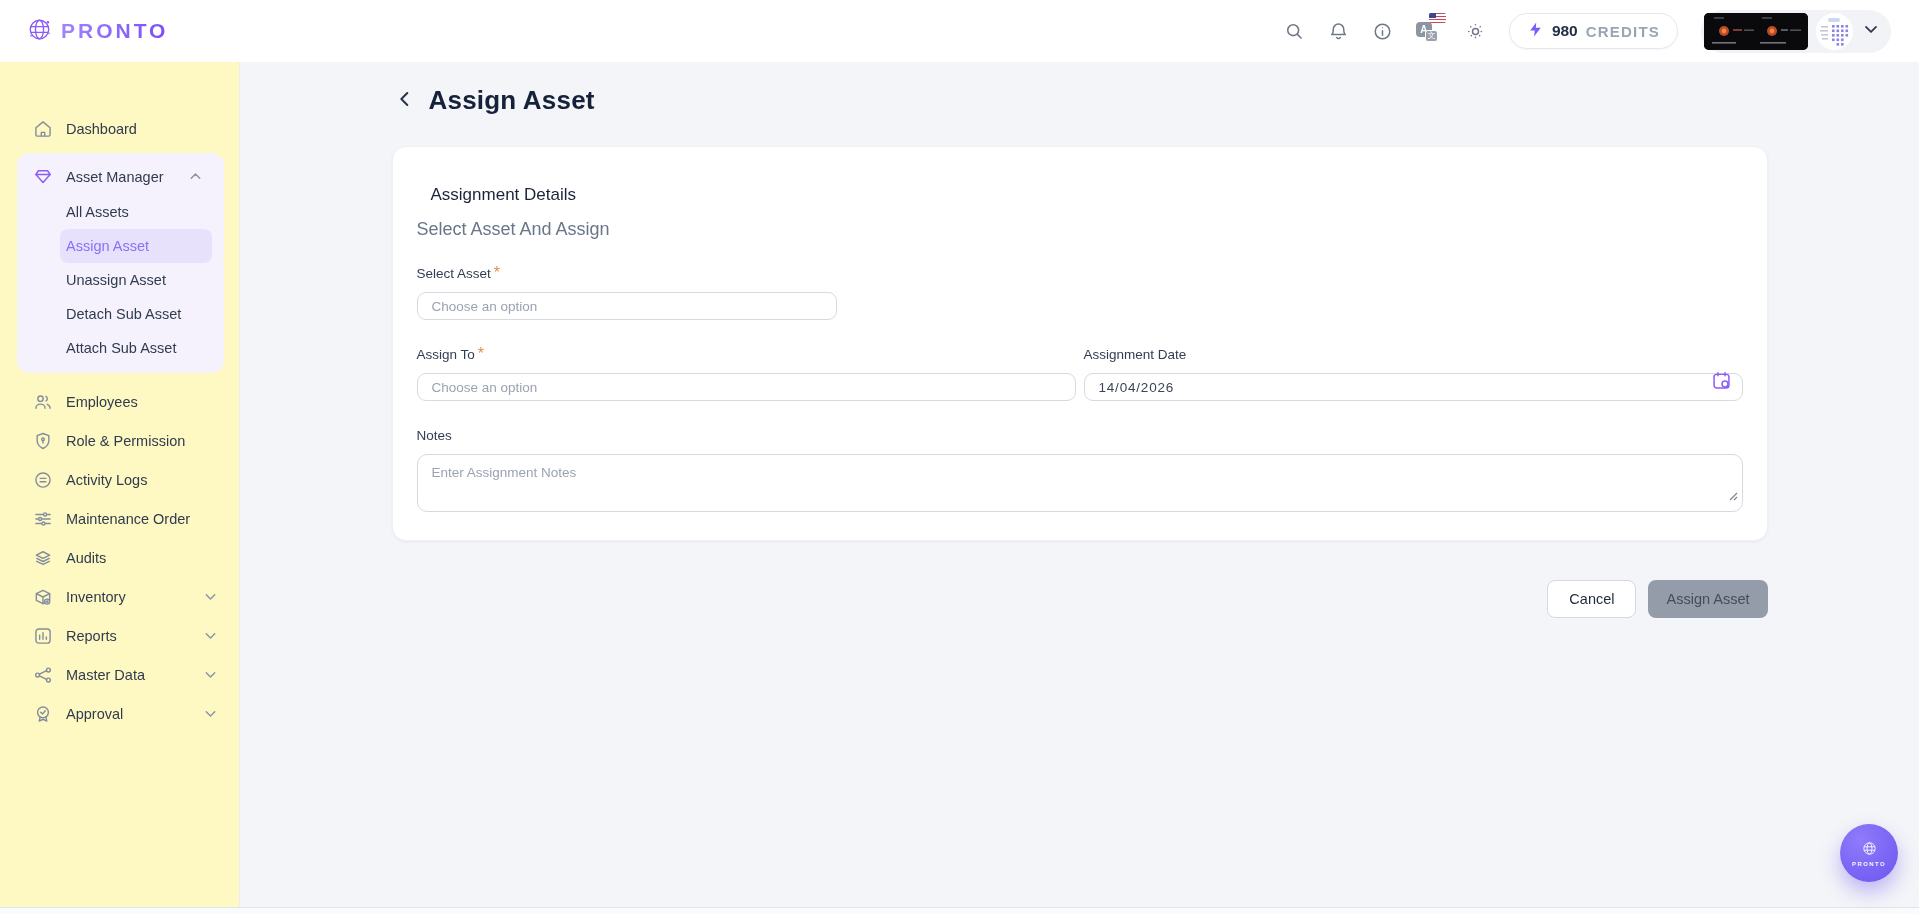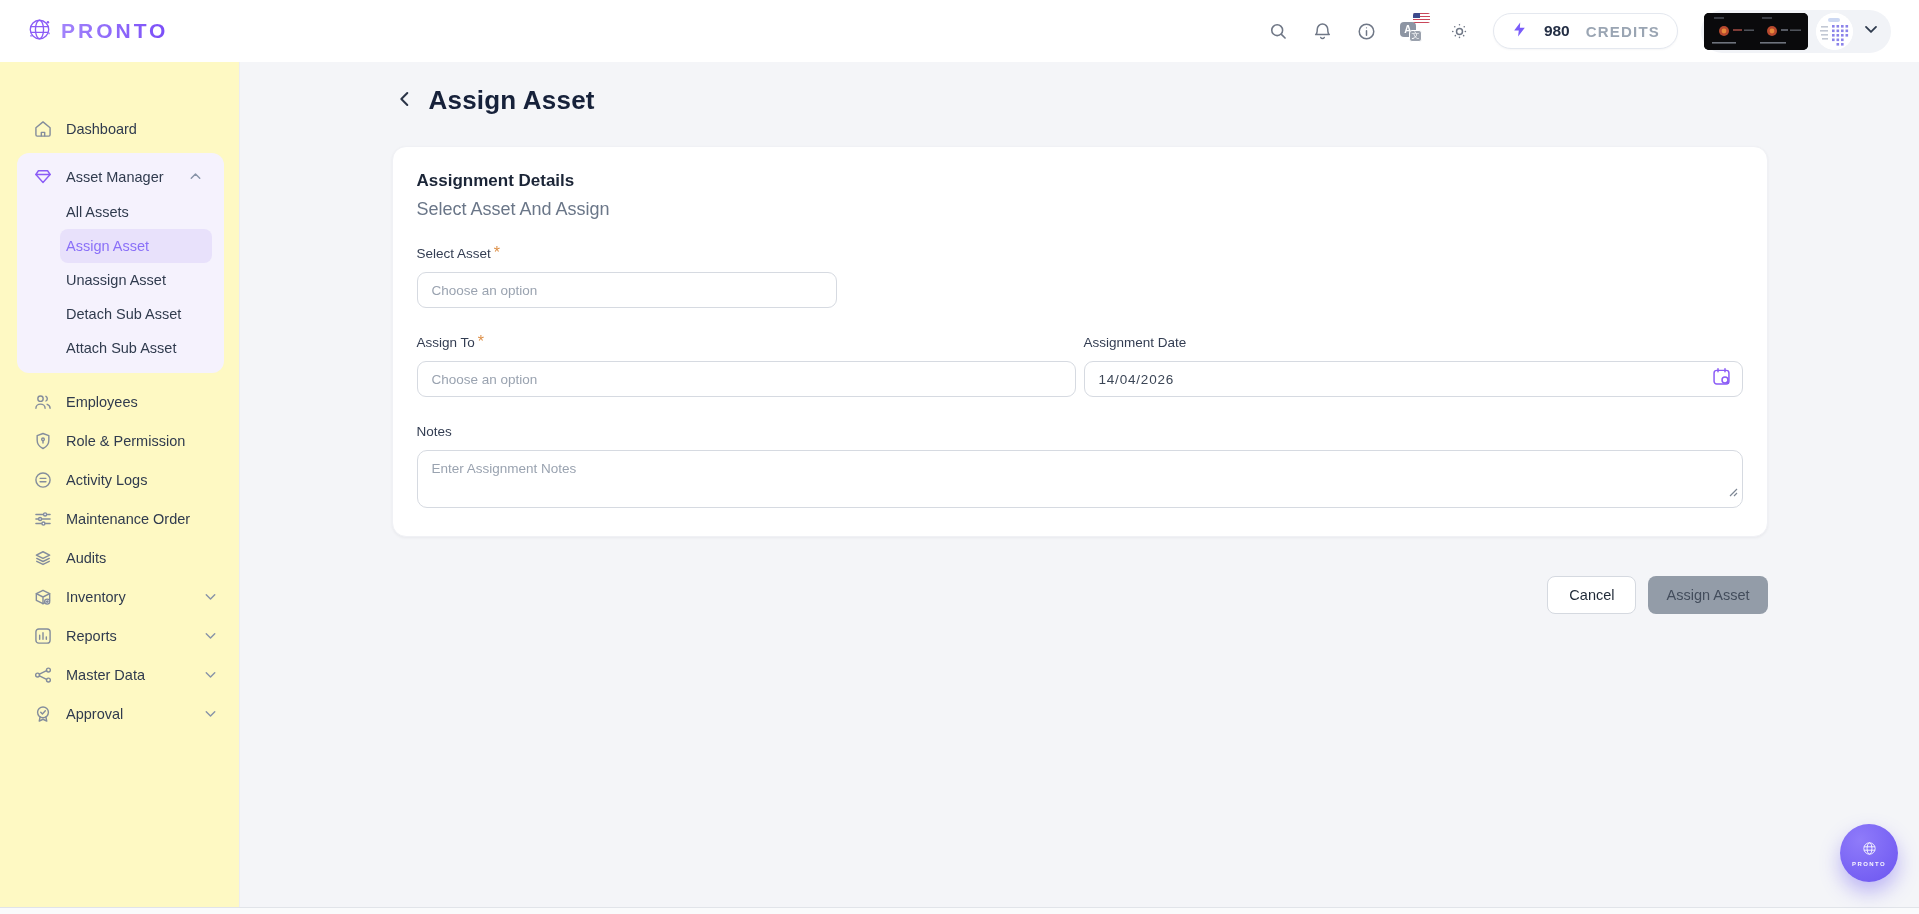--- a/index.html
+++ b/index.html
@@ -21,21 +21,21 @@
   .translate-wrap { position:relative; width:26px; height:24px; }
   .tr-a { position:absolute; left:0; top:3px; width:16px; height:15px; background:#8d95a3;
     border-radius:4px; color:#fff; font-size:10px; font-weight:700; text-align:center; line-height:15px; }
   .tr-b { position:absolute; left:9px; top:11px; width:13px; height:12px; background:#9aa1ad;
     border:1.5px solid #fff; border-radius:3px; color:#fff; font-size:8px; text-align:center; line-height:10px; }
   .tr-flag { position:absolute; right:-4px; top:-6px; width:17px; height:10px; border-radius:2px;
     background:repeating-linear-gradient(180deg,#c9475a 0 1.5px,#fff 1.5px 3px);
     box-shadow:inset 7px -4px 0 0 transparent; overflow:hidden; }
   .tr-flag::before { content:""; position:absolute; left:0; top:0; width:7px; height:5px; background:#3c4a8c; }
 
-  .credits-pill { display:flex; align-items:center; gap:16px; height:36px; padding:0 17px;
+  .credits-pill { display:flex; align-items:center; gap:8px; height:36px; padding:0 17px;
     background:#fff; border:1px solid #e4e8ef; border-radius:19px; cursor:pointer;
     box-shadow:0 1px 2px rgba(16,24,40,.04); }
   .credits-value { font-size:15.5px; font-weight:700; color:#232e44; }
   .credits-label { font-size:15px; font-weight:700; color:#9aa5b3; letter-spacing:1.2px; }
 
   .account-pill { display:flex; align-items:center; gap:8px; background:#f1f3f7;
     border-radius:24px; padding:3px 10px 3px 3px; cursor:pointer; }
   .promo-thumb { width:104px; height:37px; background:#0a0a0c; border-radius:5px; position:relative; overflow:hidden; }
   .avatar { width:37px; height:37px; border-radius:50%; background:#fff; overflow:hidden;
     display:flex; align-items:center; justify-content:center; }
@@ -56,26 +56,26 @@
 
   .main { flex:1; position:relative; }
   .content { width:1376px; margin:0 auto; }
   .page-head { display:flex; align-items:center; gap:11px; margin-top:23px; }
   .back-btn { background:none; border:none; padding:0; cursor:pointer; color:#2a3447;
     width:26px; height:26px; display:flex; align-items:center; justify-content:center; }
   .page-title { font-size:26px; font-weight:700; color:#16213a; margin:0; letter-spacing:.2px; }
 
   .card { margin-top:30px; background:#fff; border:1px solid #f0f1f5; border-radius:14px;
     padding:24px 24px 28px; box-shadow:0 1px 3px rgba(16,24,40,.05); }
-  .card-title { margin:0; font-size:17px; font-weight:700; color:#1b2537; }
+  .card-title { margin:14px; font-size:17px; font-weight:400; color:#1b2537; }
   .card-subtitle { margin:8px 0 0; font-size:18px; color:#6a7688; }
 
   .field-label { font-size:13.5px; font-weight:500; color:#333d52; }
   .req { color:#dd8f47; margin-left:3px; }
-  .text-input { height:36px; border:1px solid #d6dae1; border-radius:9px; background:#fff;
+  .text-input { height:28px; border:1px solid #d6dae1; border-radius:9px; background:#fff;
     padding:0 14px; font-size:13.5px; color:#3c4656; font-family:"Liberation Sans",sans-serif;
     outline:none; width:100%; }
   .text-input::placeholder, .notes-area::placeholder { color:#9aa3b0; }
   .f-select-asset { margin-top:24px; width:420px; }
   .f-select-asset .text-input, .grid2 .text-input { margin-top:10px; }
   .grid2 { display:flex; gap:8px; margin-top:25px; }
   .grid2 .col { flex:1; }
   .date-wrap { position:relative; }
   .date-wrap .text-input { padding-right:42px; letter-spacing:.8px; }
   .cal-btn { position:absolute; right:11px; bottom:7px; background:none; border:none; padding:0;

